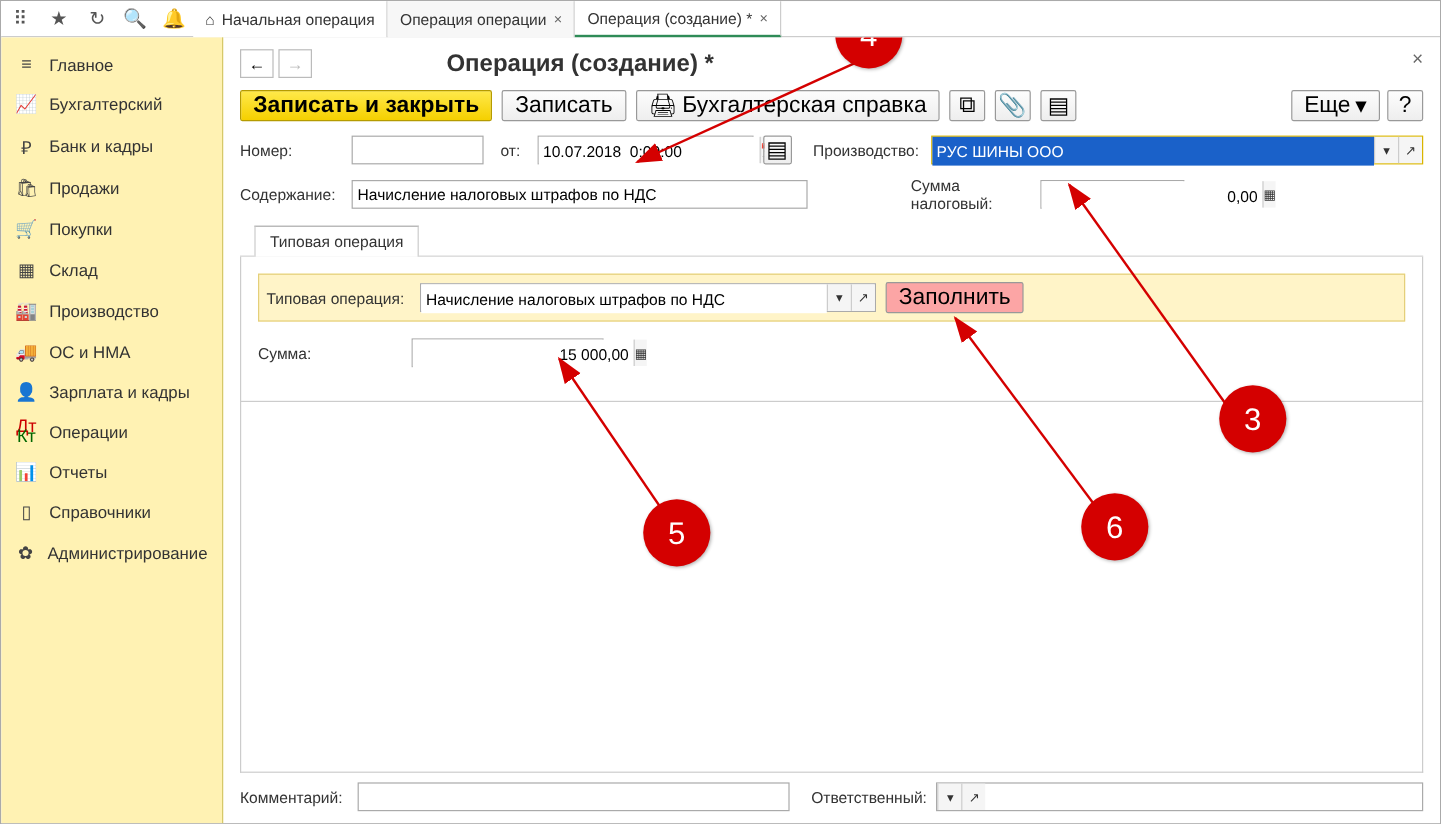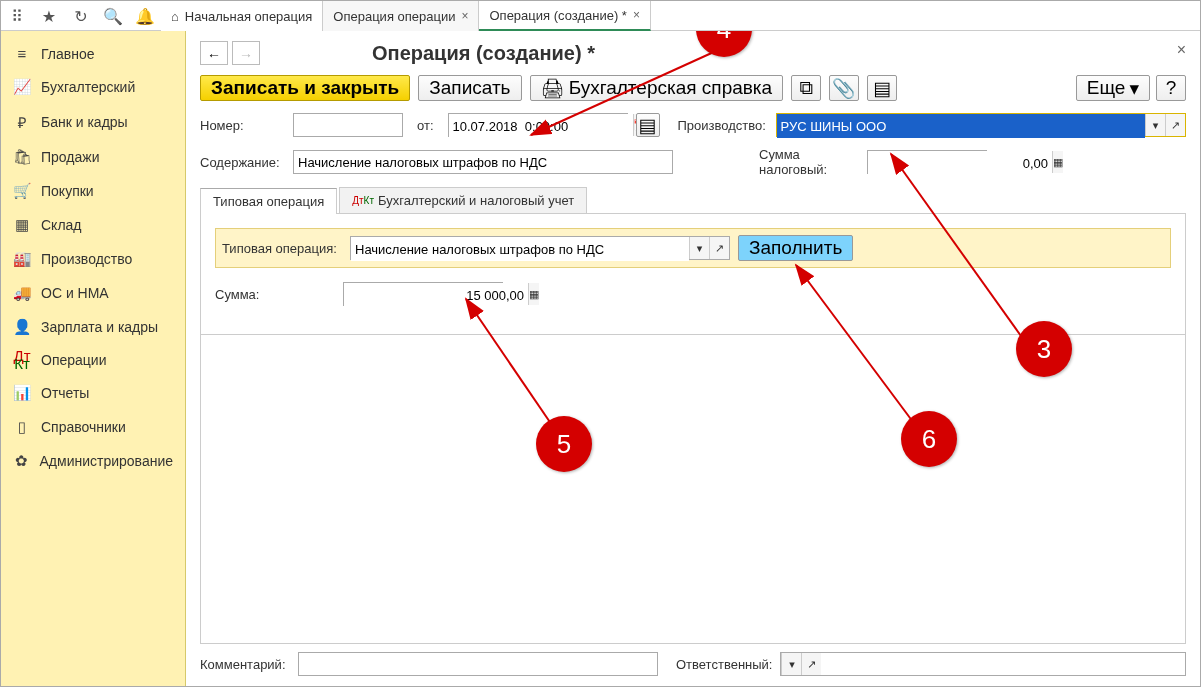--- a/index.html
+++ b/index.html
@@ -32,21 +32,21 @@
 .form-row .lbl { width: 85px; }
 .form-row .lbl2 { width: 100px; padding-left: 10px; }
 .inp { height: 24px; border: 1px solid #aaa; padding: 0 4px; font-size: 13px; background: #fff; }
 .inp.selected { background: #1a61c9; color: #fff; }
 .field-wrap { display: flex; border: 1px solid #aaa; height: 24px; }
 .field-wrap.highlight { border: 1px solid #d9b400; background: #fff8d0; }
 .field-wrap .inp { border: none; flex: 1; }
 .field-wrap .ctl { width: 20px; border-left: 1px solid #ccc; background: #f5f5f5; cursor: pointer; display: flex; align-items: center; justify-content: center; font-size: 11px; }
 .num-inp { text-align: right; }
 .tabbar { display: flex; border-bottom: 1px solid #ccc; margin-bottom: 0; }
-.tabbtn { padding: 5px 12px; border: 1px solid #ccc; border-bottom: none; background: #f2f2f2; cursor: pointer; font-size: 13px; margin-right: 2px; display: flex; align-items: center; gap: 4px; }
+.tabbtn { padding: 5px 12px; border: 1px solid #ccc; border-bottom: none; background: #f2f2f2; cursor: pointer; font-size: 13px; margin-right: 2px; display: flex; align-items: center; gap: 4px; margin-left: 12px; }
 .tabbtn.active { background: #fff; border-top: 1px solid #aaa; position: relative; top: 1px; }
 .tab-content { border: 1px solid #ccc; border-top: none; padding: 14px; background: #fff; flex: 0 0 auto; }
 .tc-row { display: flex; align-items: center; gap: 8px; margin-bottom: 14px; }
 .tc-row.high { background: #fff4c8; padding: 6px; border: 1px solid #e4cf7a; }
 .tc-row .lbl { width: 120px; }
 .workarea { flex: 1; border: 1px solid #ccc; border-top: none; background: #fff; position: relative; }
 .footer { display: flex; align-items: center; gap: 8px; padding: 8px 0 2px 0; font-size: 13px; }
 .footer .lbl { width: 90px; }
 .footer .lbl2 { padding-left: 10px; }
 .callout { position: absolute; width: 56px; height: 56px; border-radius: 50%; background: #d40000; color: #fff; display: flex; align-items: center; justify-content: center; font-size: 26px; font-weight: normal; z-index: 10; box-shadow: 1px 1px 3px rgba(0,0,0,0.3); }
@@ -193,35 +193,31 @@
         <div class="field-wrap" style="width:120px">
           <input class="inp num-inp" value="0,00" style="">
           <div class="ctl">▦</div>
         </div>
       </div>
 
       <div class="tabbar">
         <div class="tabbtn active">
             <span>Типовая операция</span>
           </div>
-        <div class="tabbtn">
-            <span class="dtkt"><span class="dt">Дт</span><span class="kt">Кт</span></span>
-            <span>Бухгалтерский и налоговый учет</span>
-          </div>
       </div>
 
       <div class="tab-content">
         <div class="tc-row high">
           <span class="lbl">Типовая операция:</span>
           <div class="field-wrap" style="width:380px;background:#fff">
             <input class="inp" value="Начисление налоговых штрафов по НДС" style="">
             <div class="ctl">▾</div>
             <div class="ctl">↗</div>
           </div>
-          <button class="btn" style="background:#7dd3fc">Заполнить</button>
+          <button class="btn" style="background:#fca5a5">Заполнить</button>
         </div>
         <div class="tc-row">
           <span class="lbl">Сумма:</span>
           <div class="field-wrap" style="width:160px">
             <input class="inp num-inp" value="15 000,00" style="">
             <div class="ctl">▦</div>
           </div>
         </div>
       </div>
 

